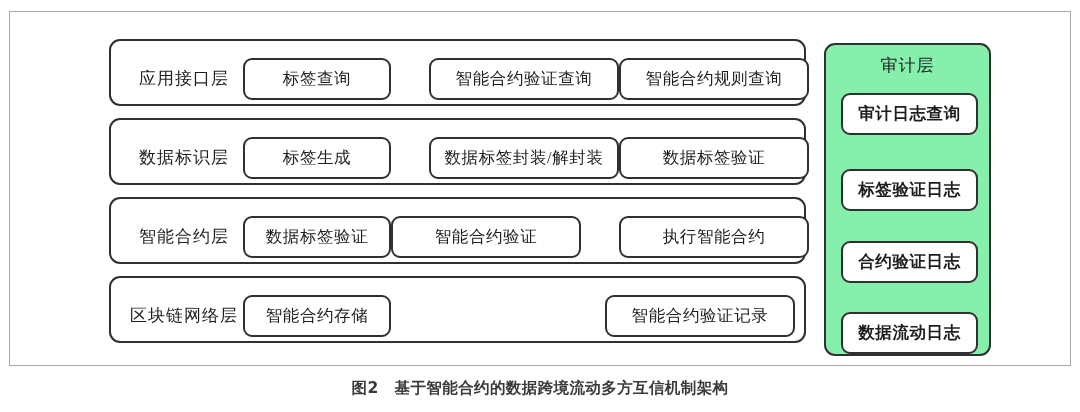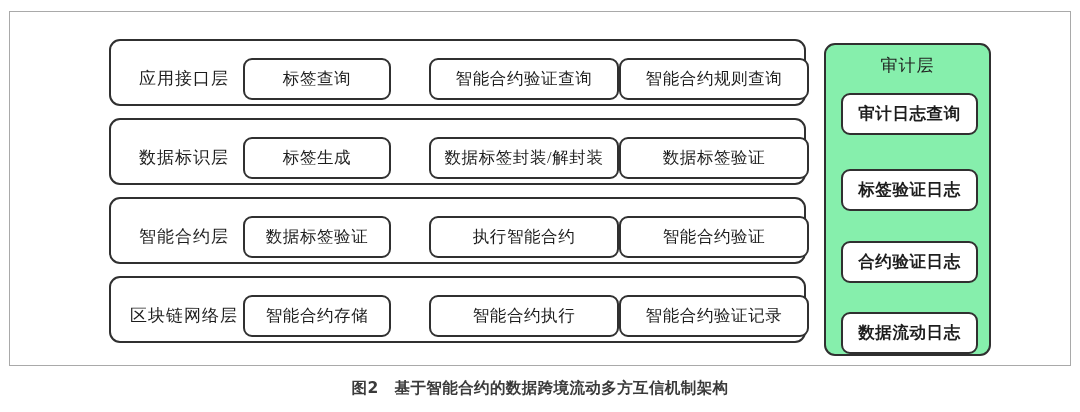--- a/index.html
+++ b/index.html
@@ -180,30 +180,29 @@
           <div class="node-box c0">标签生成</div>
           <div class="node-box c1">数据标签封装/解封装</div>
           <div class="node-box c2">数据标签验证</div>
         </div>
       </div>
 
       <div class="layer-row r2">
         <div class="layer-title">智能合约层</div>
         <div class="row-items">
           <div class="node-box c0">数据标签验证</div>
+          <div class="node-box c2">智能合约验证</div>
           <div class="node-box c1">执行智能合约</div>
-          <div class="node-box c2">智能合约验证</div>
         </div>
       </div>
 
       <div class="layer-row r3">
         <div class="layer-title">区块链网络层</div>
         <div class="row-items">
           <div class="node-box c0">智能合约存储</div>
-          <div class="node-box c1">智能合约执行</div>
           <div class="node-box c2">智能合约验证记录</div>
         </div>
       </div>
 
     </div>
 
     <div id="audit-panel">
       <div id="audit-title">审计层</div>
       <div class="audit-box a0">审计日志查询</div>
       <div class="audit-box a1">标签验证日志</div>

